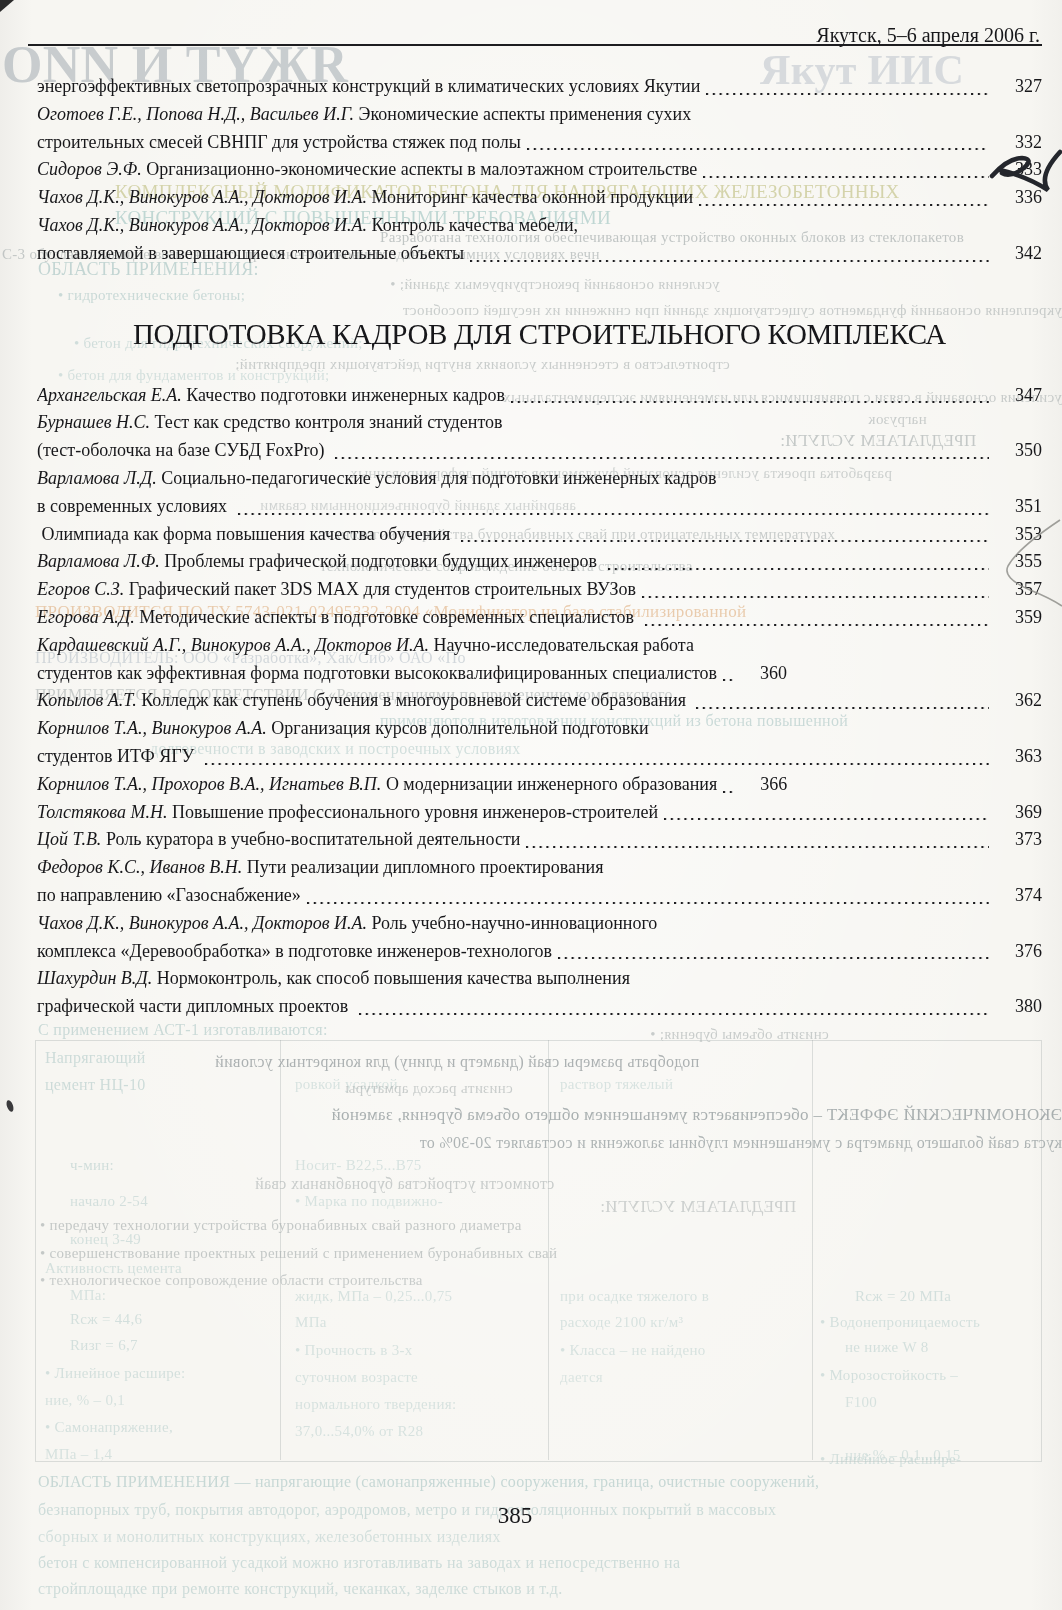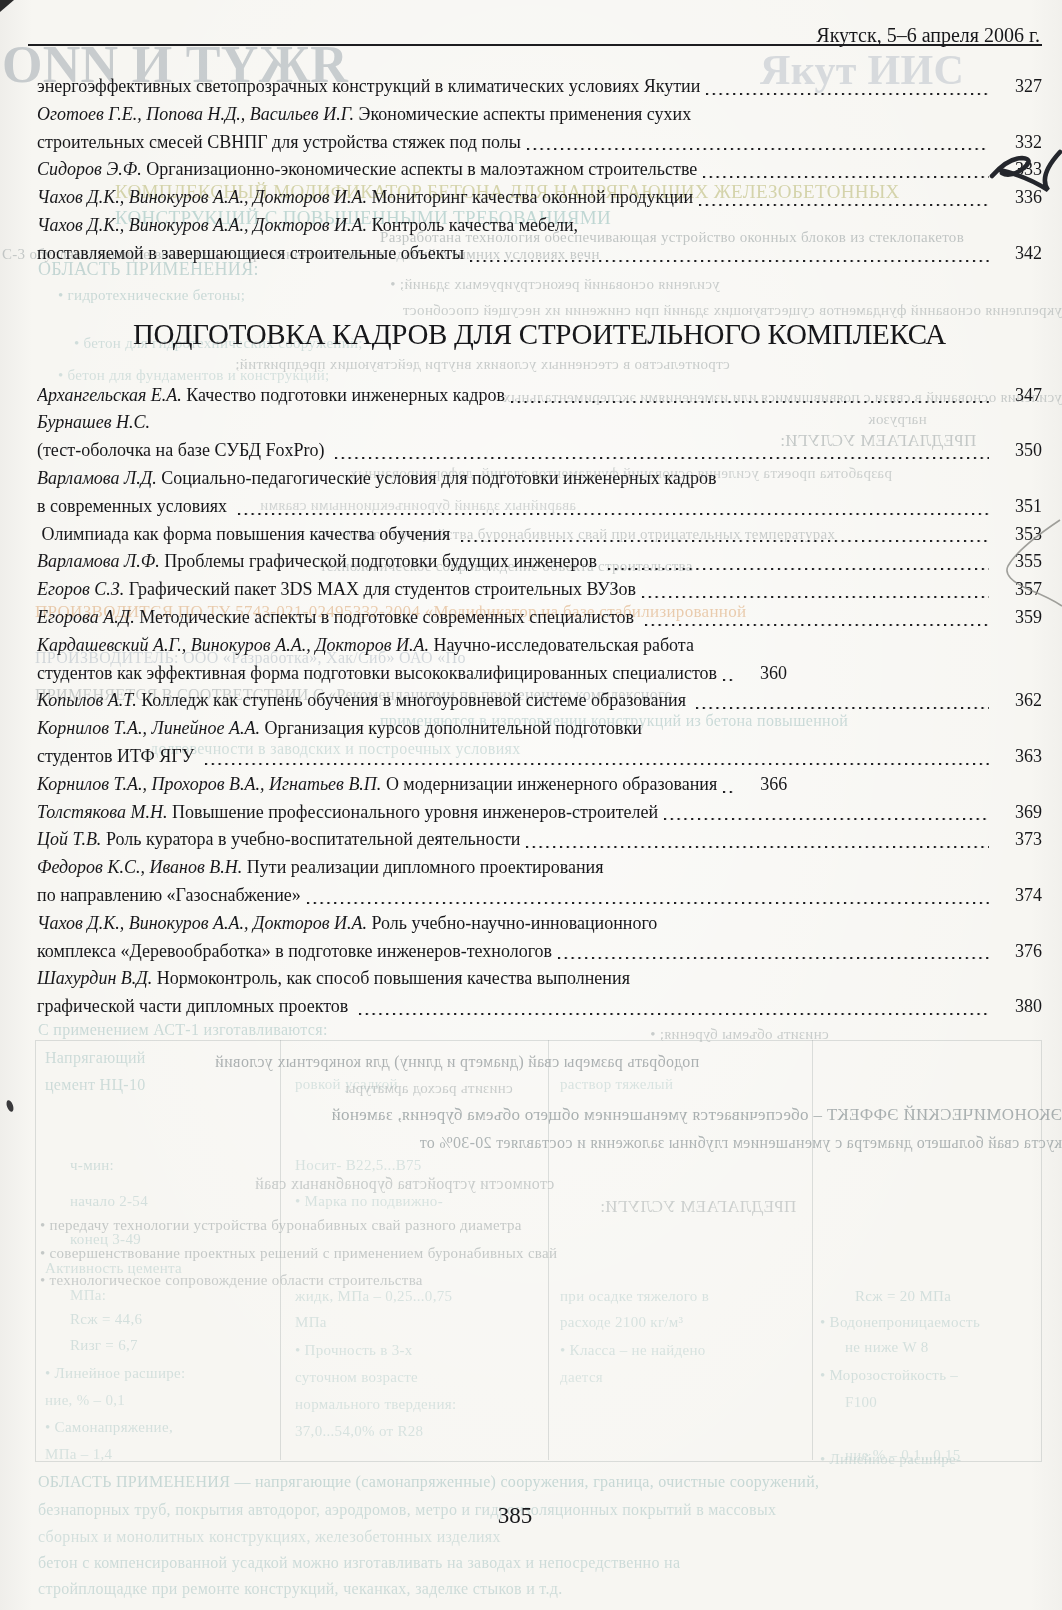--- a/index.html
+++ b/index.html
@@ -201,20 +201,21 @@
       <div class="section-heading">ПОДГОТОВКА КАДРОВ ДЛЯ СТРОИТЕЛЬНОГО КОМПЛЕКСА</div>
       <div id="toc-main">
           <div class="toc-line">
             <span class="auth">Архангельская Е.А.</span>
             <span class="txt"> Качество подготовки инженерных кадров</span>
             <span class="dots"></span>
             <span class="pg">347</span>
           </div>
           <div class="toc-line">
             <span class="auth">Бурнашев Н.С.</span>
+            <span class="txt"> Тест как средство контроля знаний студентов</span>
           </div>
           <div class="toc-line">
             <span class="txt">(тест-оболочка на базе СУБД FoxPro) </span>
             <span class="dots"></span>
             <span class="pg">350</span>
           </div>
           <div class="toc-line">
             <span class="auth">Варламова Л.Д.</span>
             <span class="txt"> Социально-педагогические условия для подготовки инженерных кадров</span>
           </div>
@@ -255,21 +256,21 @@
             <span class="dots short"></span>
             <span class="pg">360</span>
           </div>
           <div class="toc-line">
             <span class="auth">Копылов А.Т.</span>
             <span class="txt"> Колледж как ступень обучения в многоуровневой системе образования </span>
             <span class="dots"></span>
             <span class="pg">362</span>
           </div>
           <div class="toc-line">
-            <span class="auth">Корнилов Т.А., Линейное А.А.</span>
+            <span class="auth">Корнилов Т.А., Винокуров А.А.</span>
             <span class="txt"> Организация курсов дополнительной подготовки</span>
           </div>
           <div class="toc-line">
             <span class="txt">студентов ИТФ ЯГУ </span>
             <span class="dots"></span>
             <span class="pg">363</span>
           </div>
           <div class="toc-line">
             <span class="auth">Корнилов Т.А., Прохоров В.А., Игнатьев В.П.</span>
             <span class="txt"> О модернизации инженерного образования</span>

